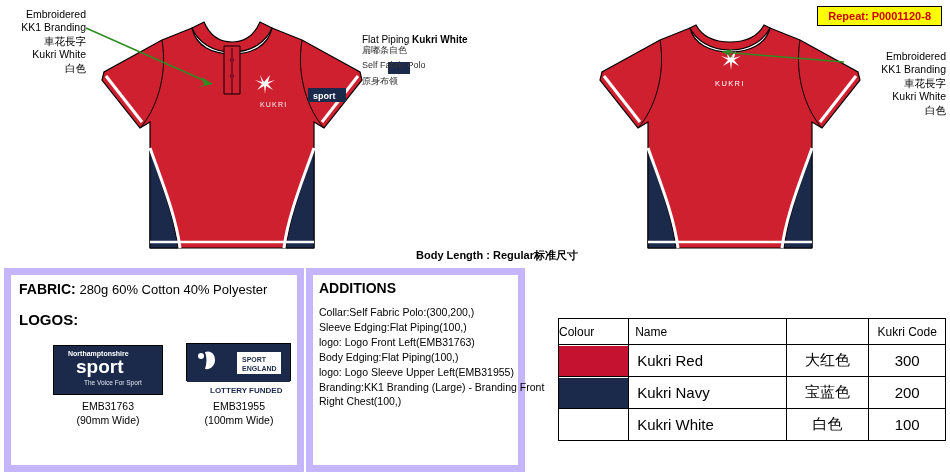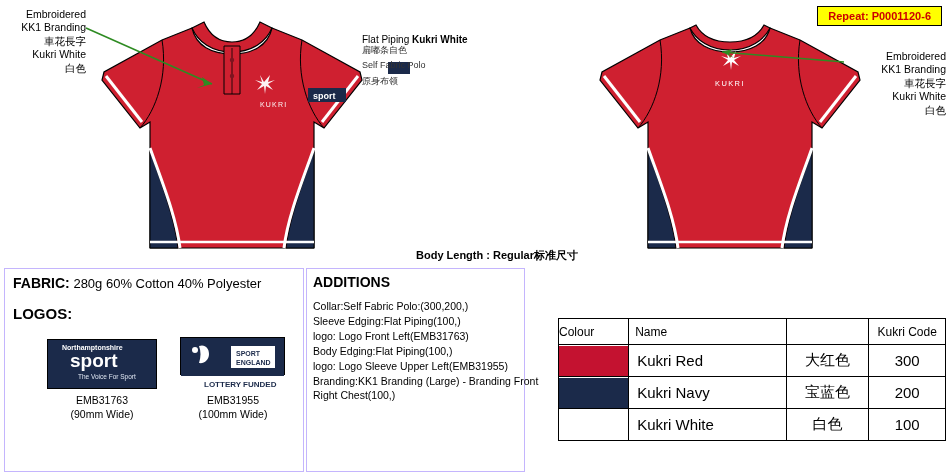--- a/index.html
+++ b/index.html
@@ -39,21 +39,21 @@
   .small-note { position:absolute; font-size:9px; line-height:1.3; color:#333; }
   .note-title { font-size:10px; }
   .note-title .b { font-weight:bold; }
 
   .bodylen {
     position:absolute; font-size:11px; font-weight:bold;
   }
 
   
   .bottom { position:absolute; left:0; top:266px; width:950px; height:210px; }
-  .cell { position:absolute; border:1px solid #c4b5fd; background:#fff; }
+  .cell { position:absolute; border:7px solid #c4b5fd; background:#fff; }
 
   .fabric-cell { left:4px; top:2px; width:300px; height:204px; }
   .fabric-line { position:absolute; left:8px; top:6px; font-size:13px; }
   .fabric-line .lbl { font-weight:bold; font-size:14px; }
   .logos-lbl { position:absolute; left:8px; top:36px; font-weight:bold; font-size:15px; }
 
   .logo-box { position:absolute; background:#1b2a4a; border:1px solid #000; }
   .logo1 { left:42px; top:70px; width:110px; height:50px; }
   .logo2 { left:175px; top:68px; width:105px; height:38px; }
   .logo-cap { position:absolute; text-align:center; font-size:10.5px; line-height:1.3; }
@@ -80,21 +80,21 @@
   
   .sport-txt { position:absolute; color:#fff; font-weight:bold; }
 </style>
 </head>
 <body>
 
 <div class="page">
 
   <div class="art-area">
 
-    <div class="repeat-box">Repeat: P0001120-6</div>
+    <div class="repeat-box">Repeat: P0001120-8</div>
 
     <div class="shirt" style="left:82px; top:10px;">
       <svg width="300" height="250" viewBox="0 0 300 250" xmlns="http://www.w3.org/2000/svg">
 
         <path d="M110,18 L80,30 L22,62 L20,70 L58,118 L68,112 L68,238 L232,238 L232,112 L242,118 L280,70 L278,62 L220,30 L190,18
                  C186,36 170,44 150,44 C130,44 114,36 110,18 Z" fill="#cf2030" stroke="#000" stroke-width="1.2"></path>
 
         <path d="M68,238 L68,140 C78,170 92,205 96,238 Z" fill="#1b2a4a" stroke="#000" stroke-width="1"></path>
         <path d="M232,238 L232,140 C222,170 208,205 204,238 Z" fill="#1b2a4a" stroke="#000" stroke-width="1"></path>
 

